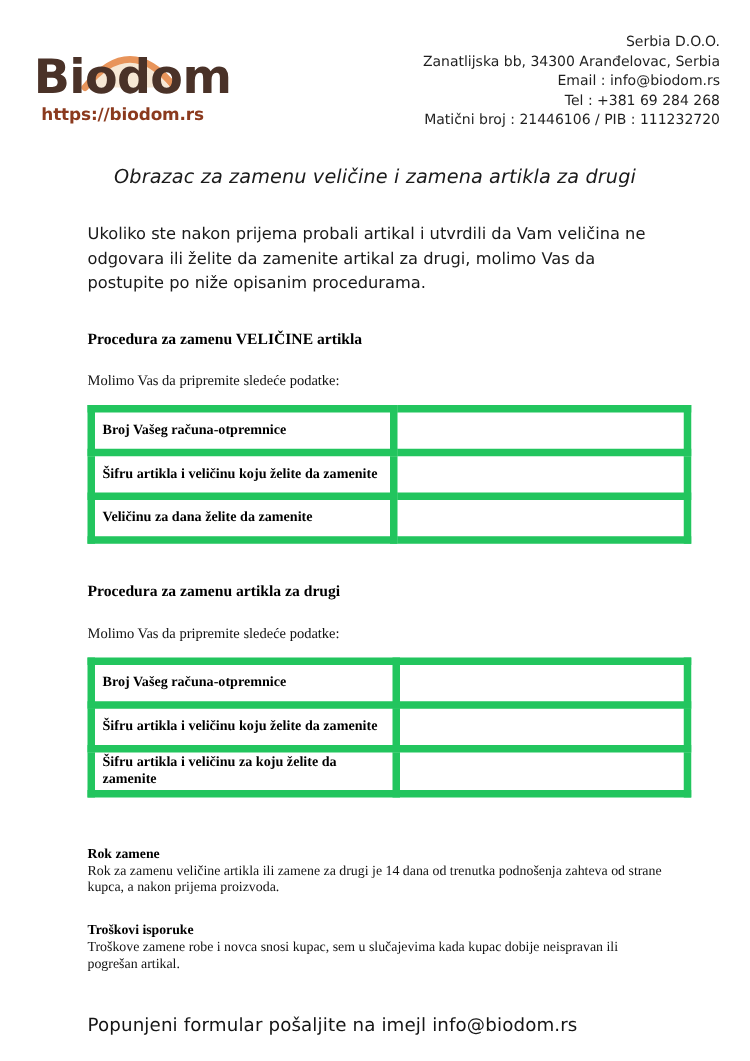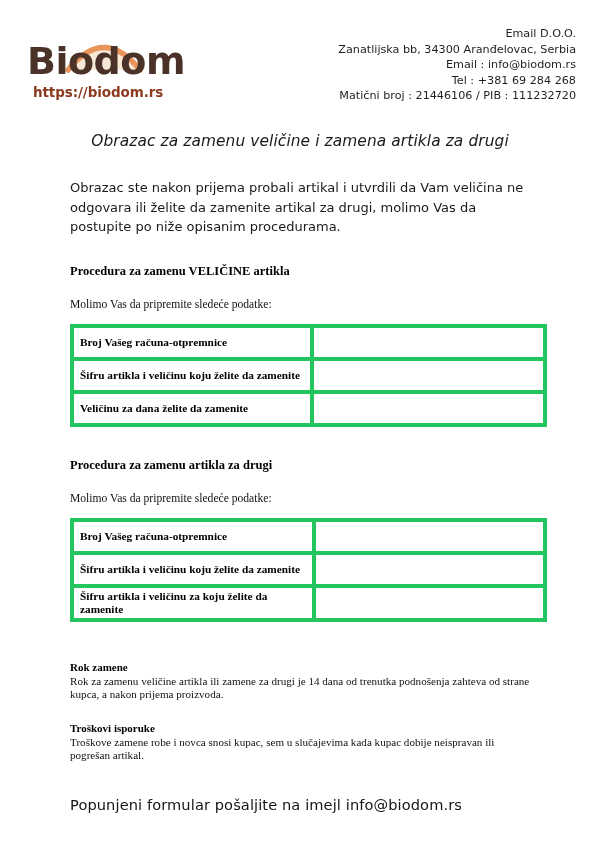--- a/index.html
+++ b/index.html
@@ -126,21 +126,21 @@
   }
 
   
   table.form-table {
     border-collapse: collapse;
     width: 459px;
     table-layout: fixed;
     margin: 0;
   }
   table.form-table td {
-    border: 4px solid #22c55e;
+    border: 6px solid #22c55e;
     height: 25px;
     vertical-align: middle;
     padding: 2px 0 2px 6px;
     font-family: "Liberation Serif", serif;
     font-size: 11.3px;
     font-weight: bold;
     color: #000;
     line-height: 13px;
   }
   table.form-table td.value-cell {
@@ -191,34 +191,34 @@
 
           <path d="M 44 46 Q 80 1 116 46" fill="none" stroke="#E8945A" stroke-width="5.5" stroke-linecap="round"></path>
 
           <text x="3" y="50" font-family="DejaVu Sans, sans-serif" font-size="38" font-weight="bold" fill="#4A3228" letter-spacing="-0.5">Biodom</text>
         </svg>
       </div>
       <div class="logo-url">https://biodom.rs</div>
     </div>
 
     <div class="contact-block">
-      <div>Email D.O.O.</div>
+      <div>Serbia D.O.O.</div>
       <div>Zanatlijska bb, 34300 Aranđelovac, Serbia</div>
       <div>Email : info@biodom.rs</div>
       <div>Tel : +381 69 284 268</div>
       <div>Matični broj : 21446106 / PIB : 111232720</div>
     </div>
 
   </div>
 
   <div class="content">
 
     <h1 class="doc-title">Obrazac za zamenu veličine i zamena artikla za drugi</h1>
 
-    <p class="intro">Obrazac ste nakon prijema probali artikal i utvrdili da Vam veličina ne odgovara ili želite da zamenite artikal za drugi, molimo Vas da postupite po niže opisanim procedurama.</p>
+    <p class="intro">Ukoliko ste nakon prijema probali artikal i utvrdili da Vam veličina ne odgovara ili želite da zamenite artikal za drugi, molimo Vas da postupite po niže opisanim procedurama.</p>
 
     <div class="section" style="margin-top:27px;">
       <p class="sec-heading">Procedura za zamenu VELIČINE artikla</p>
       <p class="sec-sub" style="margin-top:19px;">Molimo Vas da pripremite sledeće podatke:</p>
 
       <table class="form-table t1" style="margin-top:13px;">
         <tbody>
           <tr>
             <td class="label-cell">Broj Vašeg računa-otpremnice</td>
             <td class="value-cell"></td>

